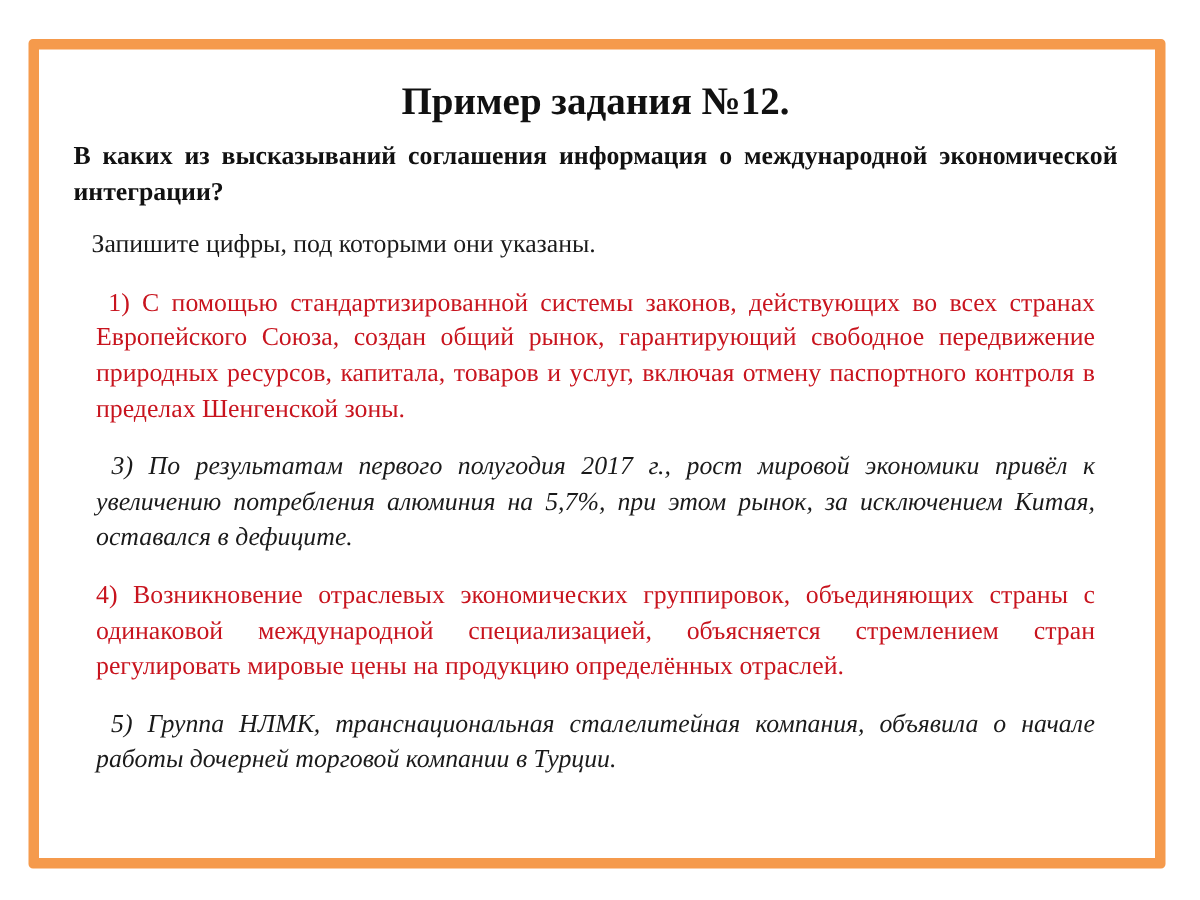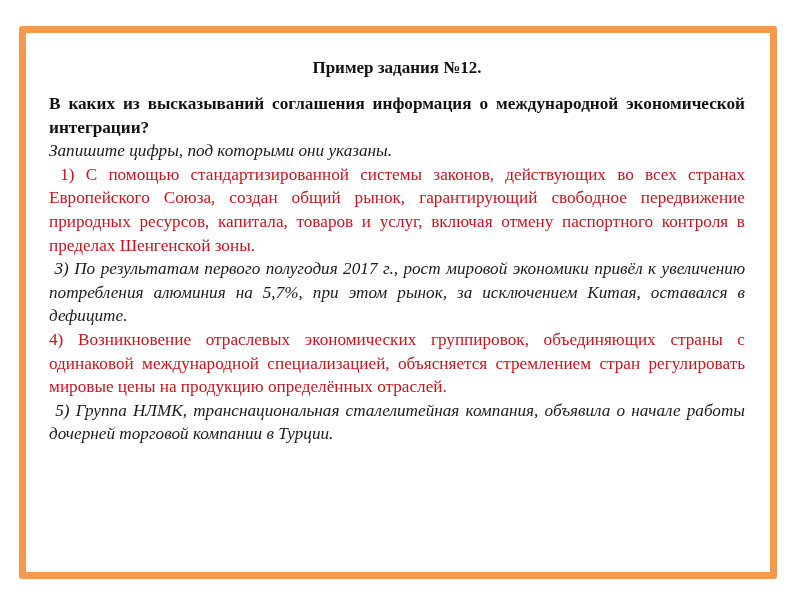--- a/index.html
+++ b/index.html
@@ -33,38 +33,37 @@
       width: 696px;
       font-family: "Liberation Serif", "DejaVu Serif", serif;
       font-size: 17.2px;
       line-height: 23.6px;
       color: #1a1a1a;
       text-align: justify;
     }
     .title {
       text-align: center;
       font-weight: bold;
-      font-size: 17px;
+      font-size: 26px;
       line-height: 24px;
       margin: 0 0 12px 0;
       color: #111111;
     }
     .question {
       font-weight: bold;
       margin: 0;
       color: #111111;
       word-spacing: 0.5px;
     }
     .instruction {
-      margin: 0;
+      margin: 12px;
       text-align: left;
-      font-style: italic;
     }
     .item {
-      margin: 0;
+      margin: 15px;
     }
     .item.red {
       color: #C8141E;
     }
     .item.black {
       color: #1a1a1a;
       font-style: italic;
     }
   </style>
 </head>

